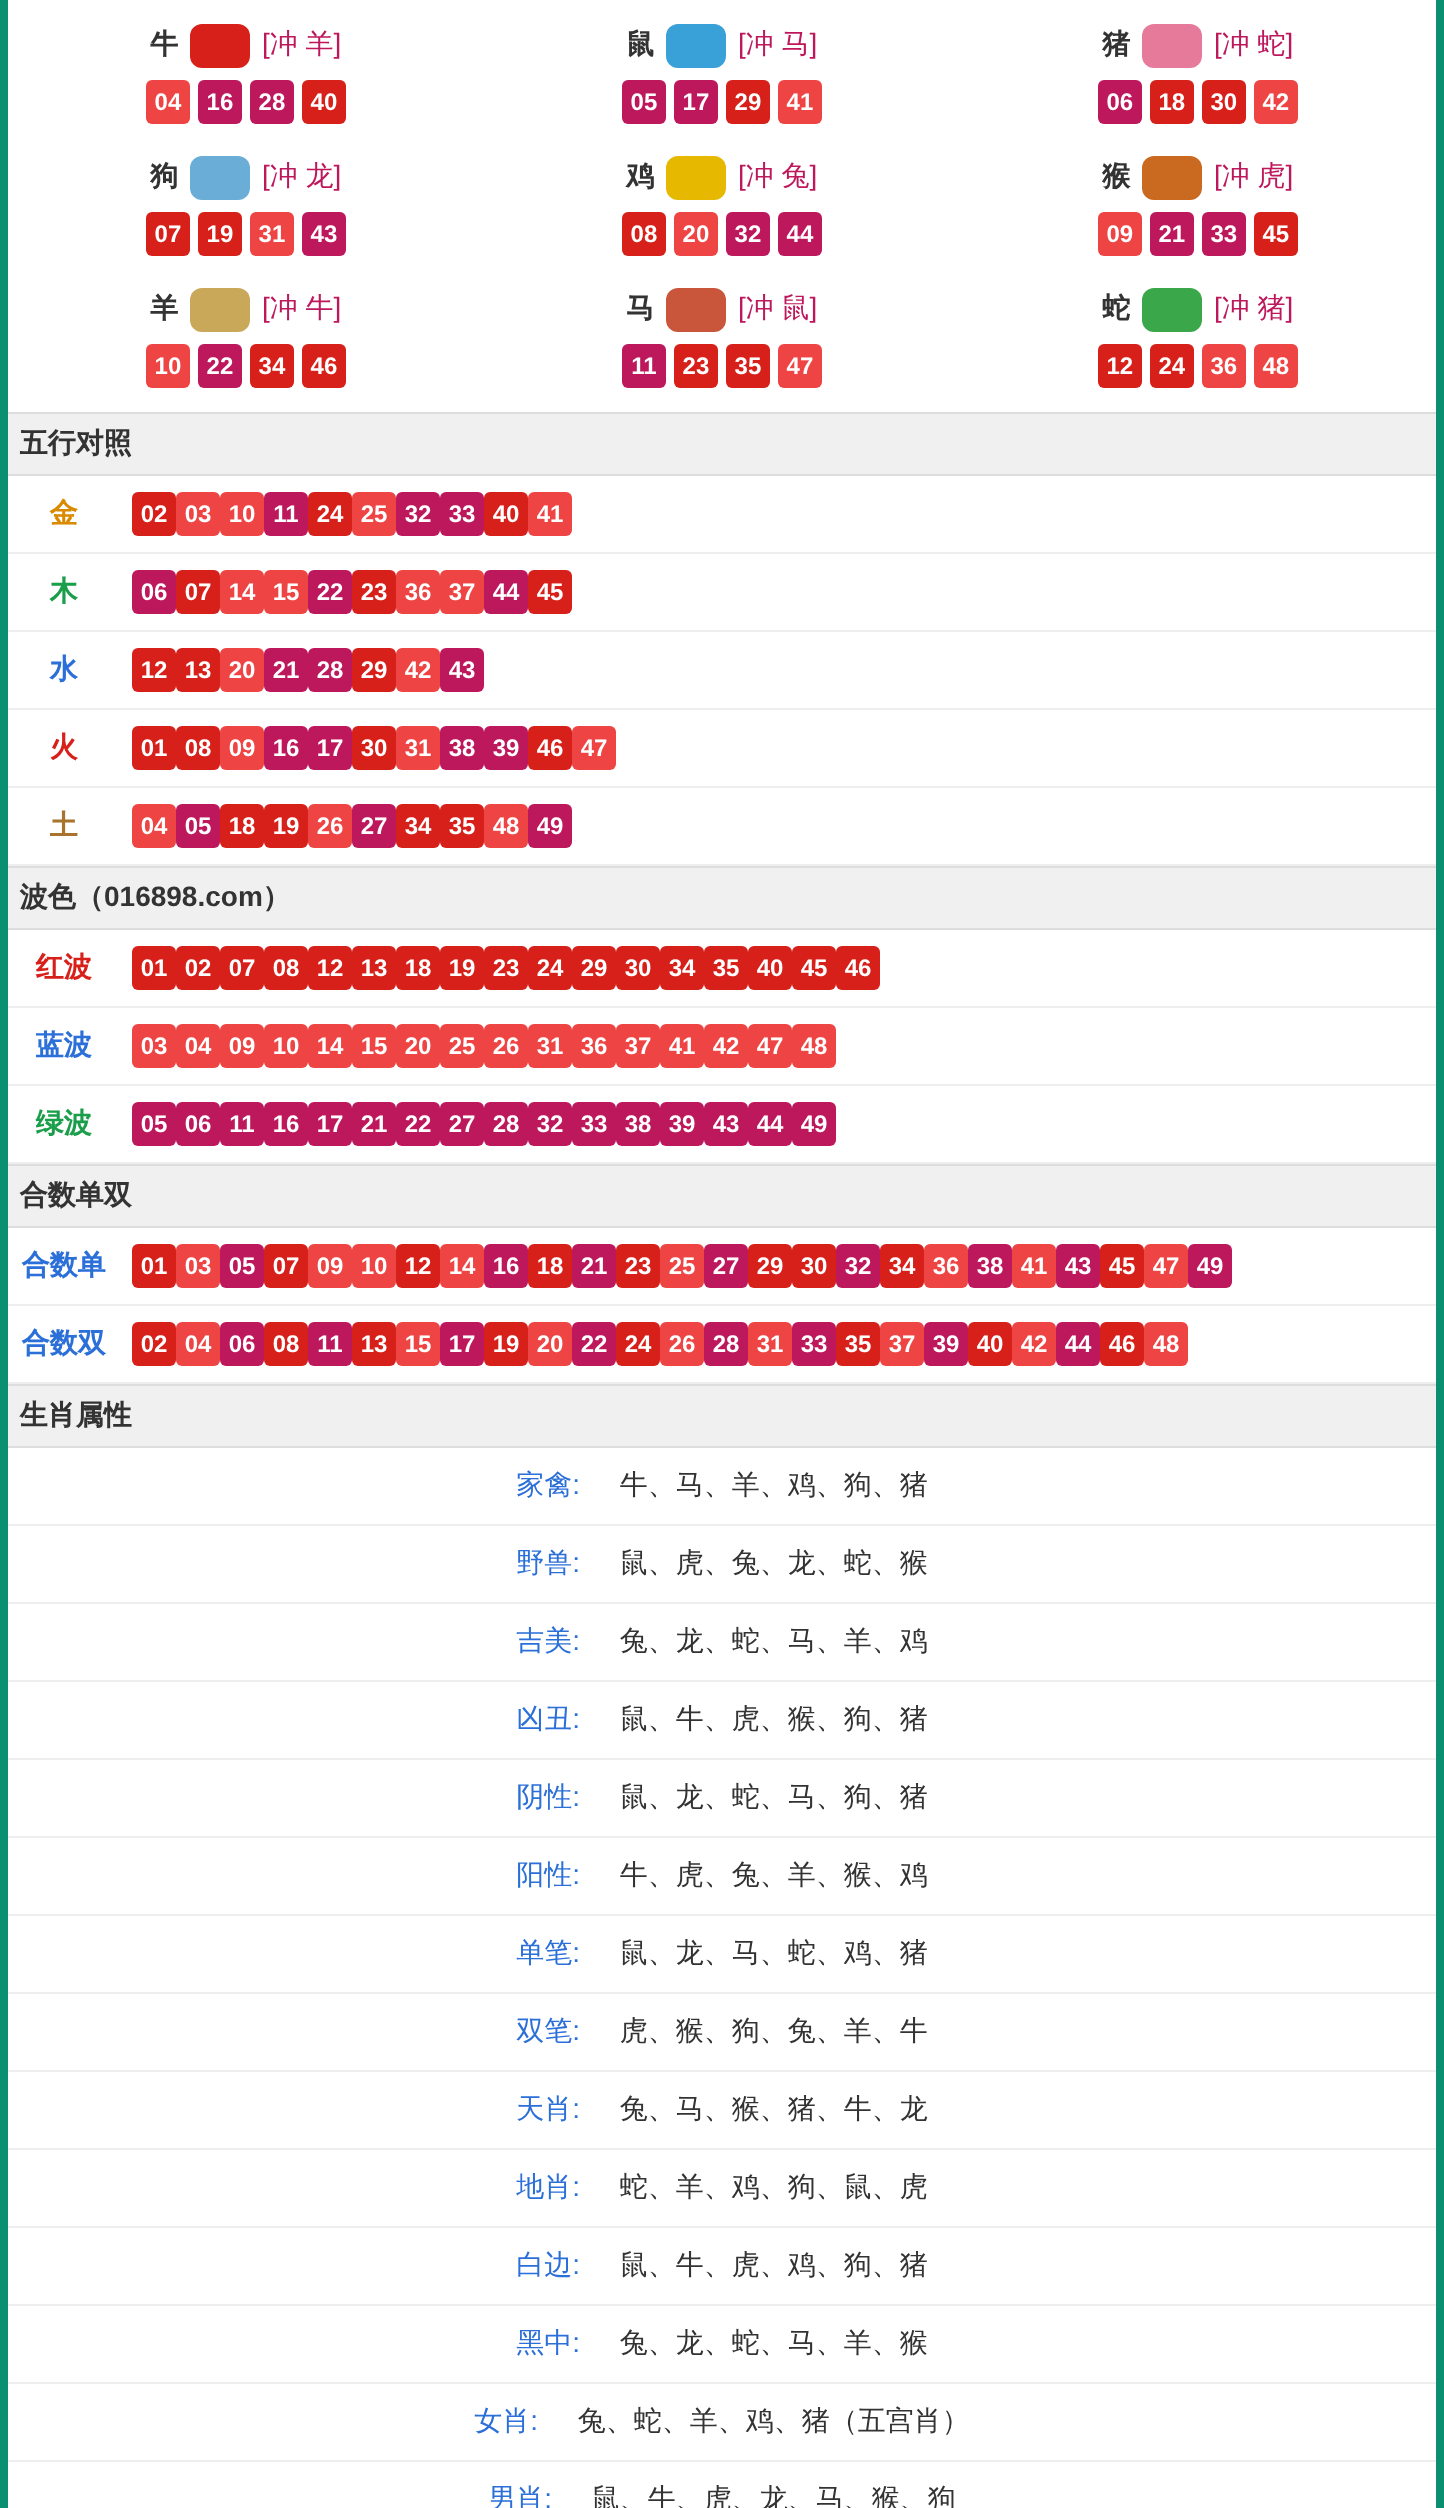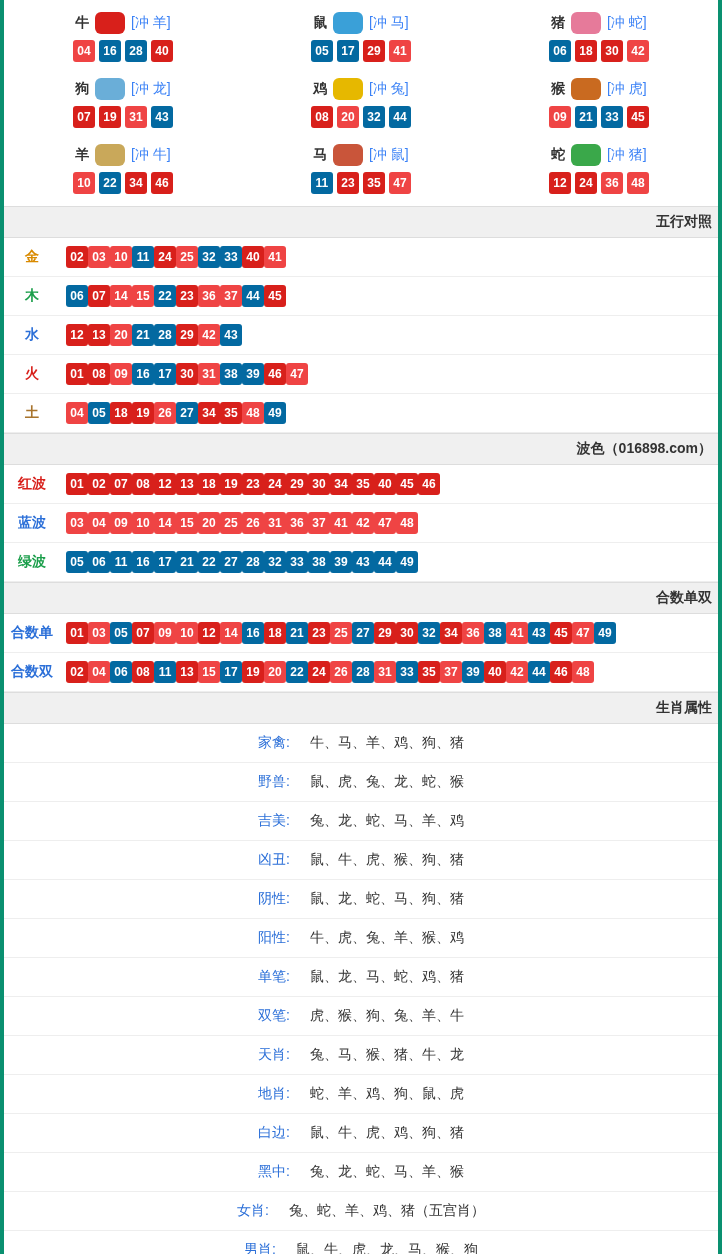--- a/index.html
+++ b/index.html
@@ -1,28 +1,28 @@
 <!DOCTYPE html>
 <html><head>
 <meta charset="utf-8">
 <style>
 body{margin:0;padding:0;font-family:Arial,"Microsoft YaHei",sans-serif;font-size:14px;color:#333;background:#fff}
 .wrap{border-left:4px solid #0a9070;border-right:4px solid #0a9070;max-width:722px;margin:0 auto;box-sizing:border-box}
 .zodiac-grid{display:flex;flex-wrap:wrap;padding:4px 0}
 .zodiac-cell{width:33.33%;text-align:center;padding:8px 0;box-sizing:border-box}
 .zodiac-title{margin-bottom:6px}
 .zodiac-name{font-weight:bold;color:#333}
-.zodiac-clash{color:#3b82f6}
+.zodiac-clash{color:#be185d}
 .zicon{display:inline-block;width:30px;height:22px;vertical-align:middle;margin:0 2px;border-radius:6px}
 .balls{display:flex;justify-content:center;gap:4px;flex-wrap:wrap}
 .ball{display:inline-block;width:22px;height:22px;line-height:22px;text-align:center;color:#fff;font-size:12px;font-weight:bold;border-radius:3px}
 .red{background:#d8201b}
 .blue{background:#ef4444}
-.green{background:#0369a1}
-.sectbar{background:#f0f0f0;border-top:1px solid #ddd;border-bottom:1px solid #ddd;text-align:right;padding:6px;font-weight:bold}
+.green{background:#be185d}
+.sectbar{background:#f0f0f0;border-top:1px solid #ddd;border-bottom:1px solid #ddd;text-align:left;padding:6px;font-weight:bold}
 .row{display:flex;border-bottom:1px solid #eee;align-items:center}
 .row-label{width:56px;text-align:center;padding:8px 4px;box-sizing:border-box;font-weight:bold}
 .row-balls{flex:1;padding:8px 6px;display:flex;flex-wrap:wrap;gap:0}
 .lbl-gold{color:#d98a00}
 .lbl-wood{color:#1a9e4a}
 .lbl-water{color:#2b6fd8}
 .lbl-fire{color:#d8201b}
 .lbl-earth{color:#a8742d}
 .lbl-red{color:#d8201b}
 .lbl-blue{color:#2b6fd8}

